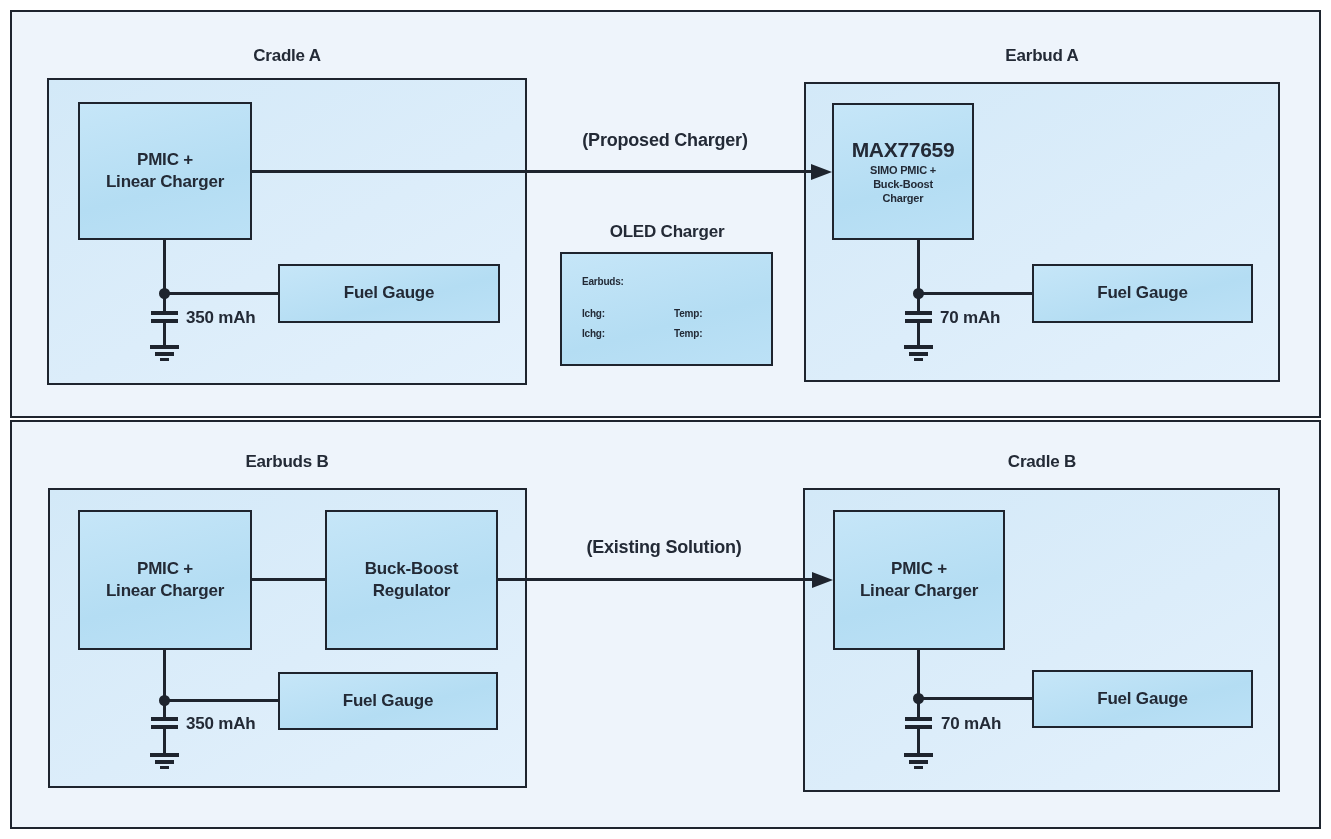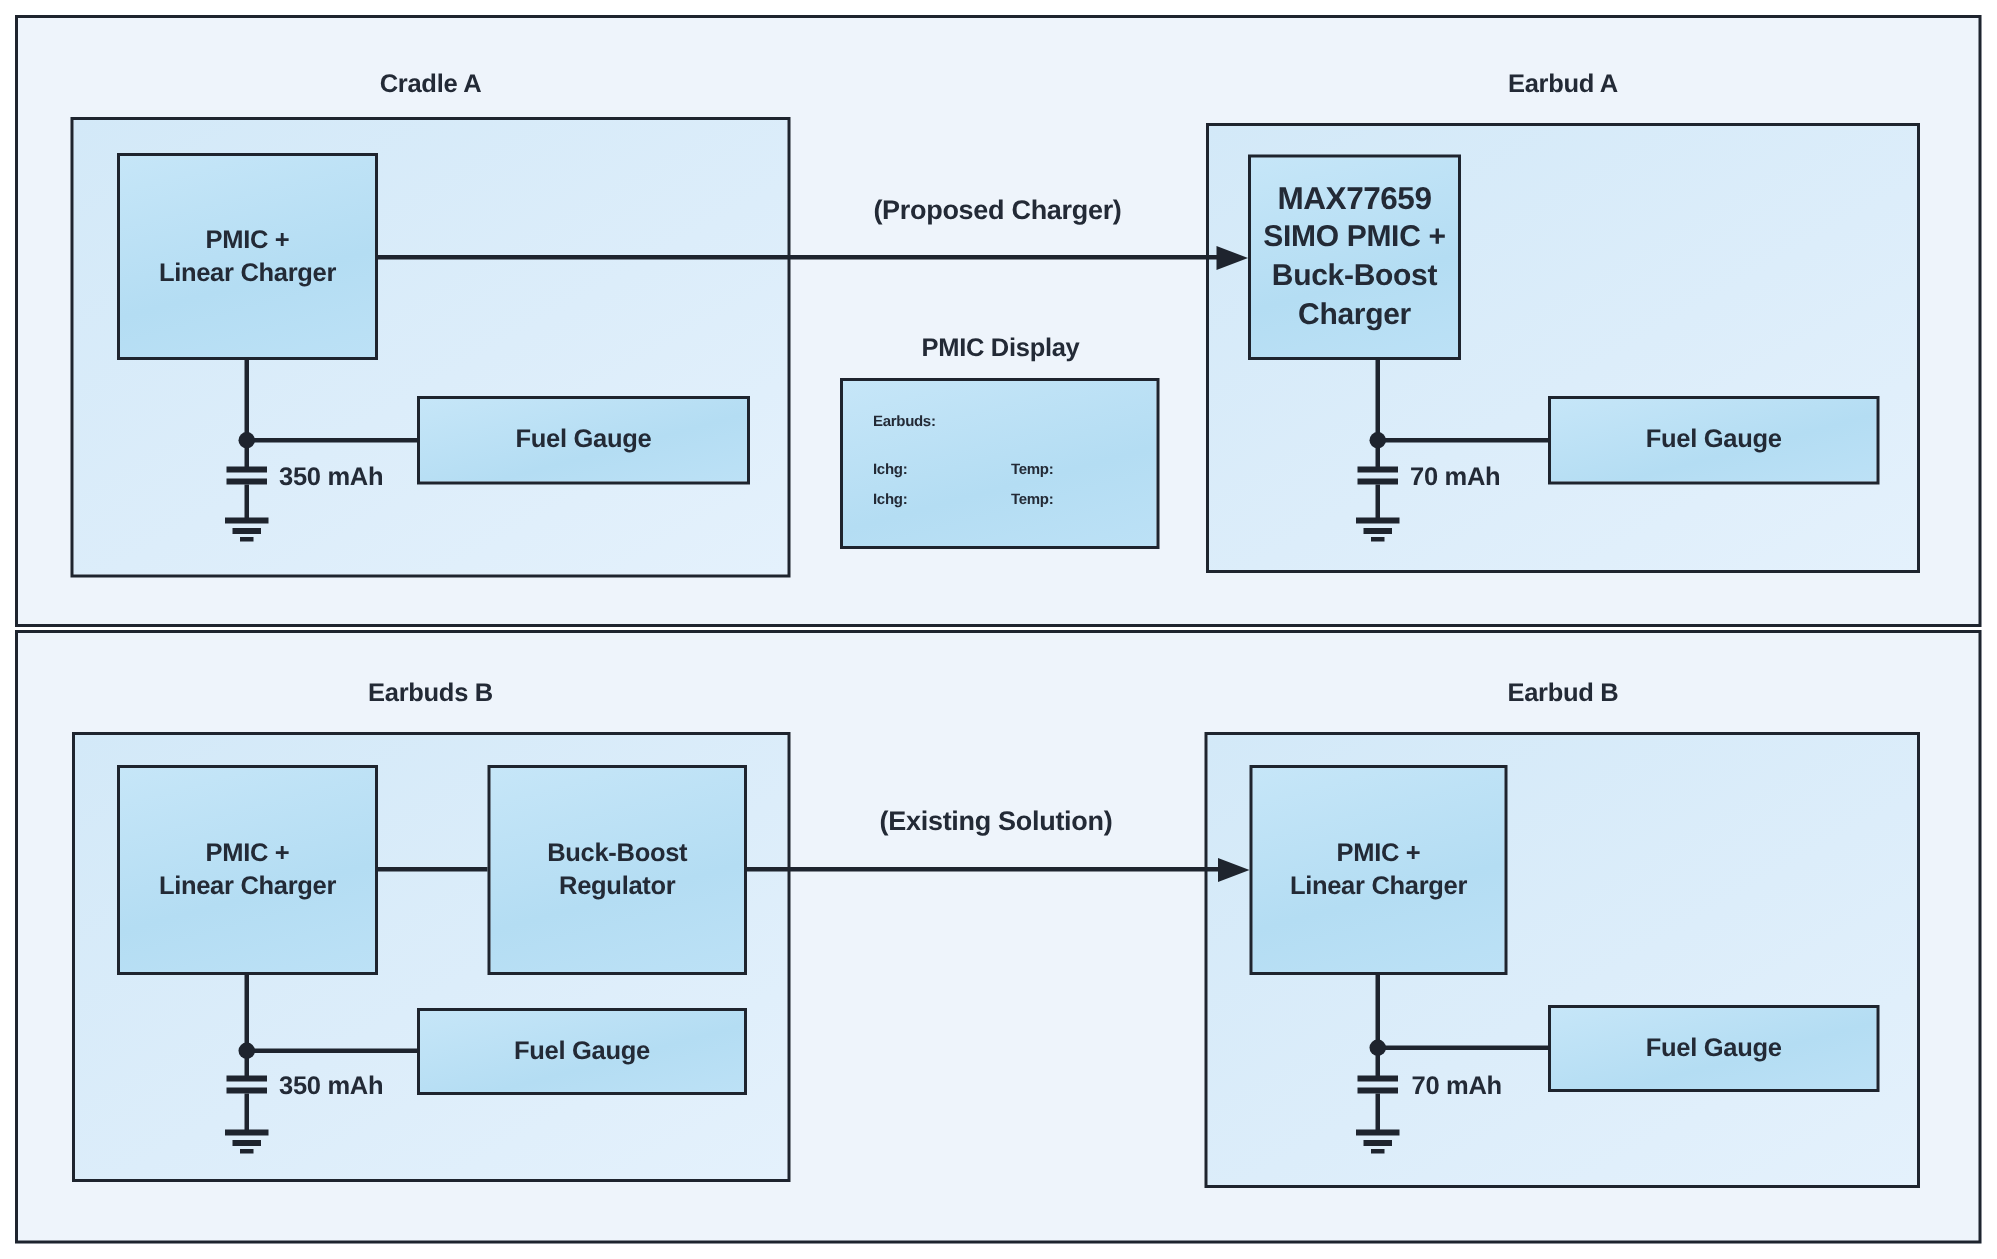--- a/index.html
+++ b/index.html
@@ -33,21 +33,21 @@
     border:2px solid var(--ink);
     box-sizing:border-box;
     display:flex;align-items:center;justify-content:center;
     text-align:center;
   }
   .box .lbl{
     font-weight:700;font-size:17px;line-height:1.32;
     white-space:pre-line;letter-spacing:-0.2px;
   }
   .chipname{font-weight:700;font-size:21px;letter-spacing:-0.3px;line-height:1.2;}
-  .chipsub{font-weight:700;font-size:20px;line-height:1.3;white-space:pre-line;letter-spacing:-0.2px;}
+  .chipsub{font-weight:700;font-size:11px;line-height:1.3;white-space:pre-line;letter-spacing:-0.2px;}
   .title{
     position:absolute;width:300px;text-align:center;
     font-weight:700;font-size:17px;letter-spacing:-0.2px;
   }
   .anno{
     position:absolute;width:300px;text-align:center;
     font-weight:700;font-size:18px;letter-spacing:-0.2px;
   }
   .wire-h{position:absolute;height:3px;background:var(--ink);}
   .wire-v{position:absolute;width:3px;background:var(--ink);}
@@ -97,21 +97,21 @@
   <div class="wire-h" style="left:164px;top:292px;width:114px;"></div>
   <div class="dot" style="left:159px;top:288px;"></div>
   <div class="plate" style="left:151px;top:311px;width:27px;"></div>
   <div class="plate" style="left:151px;top:319px;width:27px;"></div>
   <div class="wire-v" style="left:163px;top:323px;height:24px;"></div>
   <div class="gnd" style="left:150px;top:345px;width:29px;height:4px;"></div>
   <div class="gnd" style="left:155px;top:352px;width:19px;height:4px;"></div>
   <div class="gnd" style="left:160px;top:358px;width:9px;height:3px;"></div>
   <div class="batt-lbl" style="left:186px;top:308px;">350 mAh</div>
 
-  <div class="title" style="left:517px;top:222px;">PMIC Display</div>
+  <div class="title" style="left:517px;top:222px;">OLED Charger</div>
   <div class="box" style="left:560px;top:252px;width:213px;height:114px;"></div>
   <div class="oled-txt" style="left:582px;top:276px;">Earbuds:</div>
   <div class="oled-txt" style="left:582px;top:308px;">Ichg:</div>
   <div class="oled-txt" style="left:674px;top:308px;">Temp:</div>
   <div class="oled-txt" style="left:582px;top:328px;">Ichg:</div>
   <div class="oled-txt" style="left:674px;top:328px;">Temp:</div>
 
   <div class="box" style="left:832px;top:103px;width:142px;height:137px;flex-direction:column;">
     <div class="chipname">MAX77659</div>
     <div class="chipsub">SIMO PMIC +
@@ -129,21 +129,21 @@
   <div class="plate" style="left:905px;top:319px;width:27px;"></div>
   <div class="wire-v" style="left:917px;top:323px;height:24px;"></div>
   <div class="gnd" style="left:904px;top:345px;width:29px;height:4px;"></div>
   <div class="gnd" style="left:909px;top:352px;width:19px;height:4px;"></div>
   <div class="gnd" style="left:914px;top:358px;width:9px;height:3px;"></div>
   <div class="batt-lbl" style="left:940px;top:308px;">70 mAh</div>
 
   <div class="panel" style="left:10px;top:420px;width:1311px;height:409px;"></div>
 
   <div class="title" style="left:137px;top:452px;">Earbuds B</div>
-  <div class="title" style="left:892px;top:452px;">Earbud B</div>
+  <div class="title" style="left:892px;top:452px;">Cradle B</div>
 
   <div class="group" style="left:48px;top:488px;width:479px;height:300px;"></div>
 
   <div class="group" style="left:803px;top:488px;width:477px;height:304px;"></div>
 
   <div class="wire-h" style="left:252px;top:578px;width:73px;"></div>
 
   <div class="wire-h" style="left:498px;top:578px;width:315px;"></div>
   <div class="arrowhead" style="left:812px;top:572px;"></div>
   <div class="anno" style="left:514px;top:537px;">(Existing Solution)</div>

